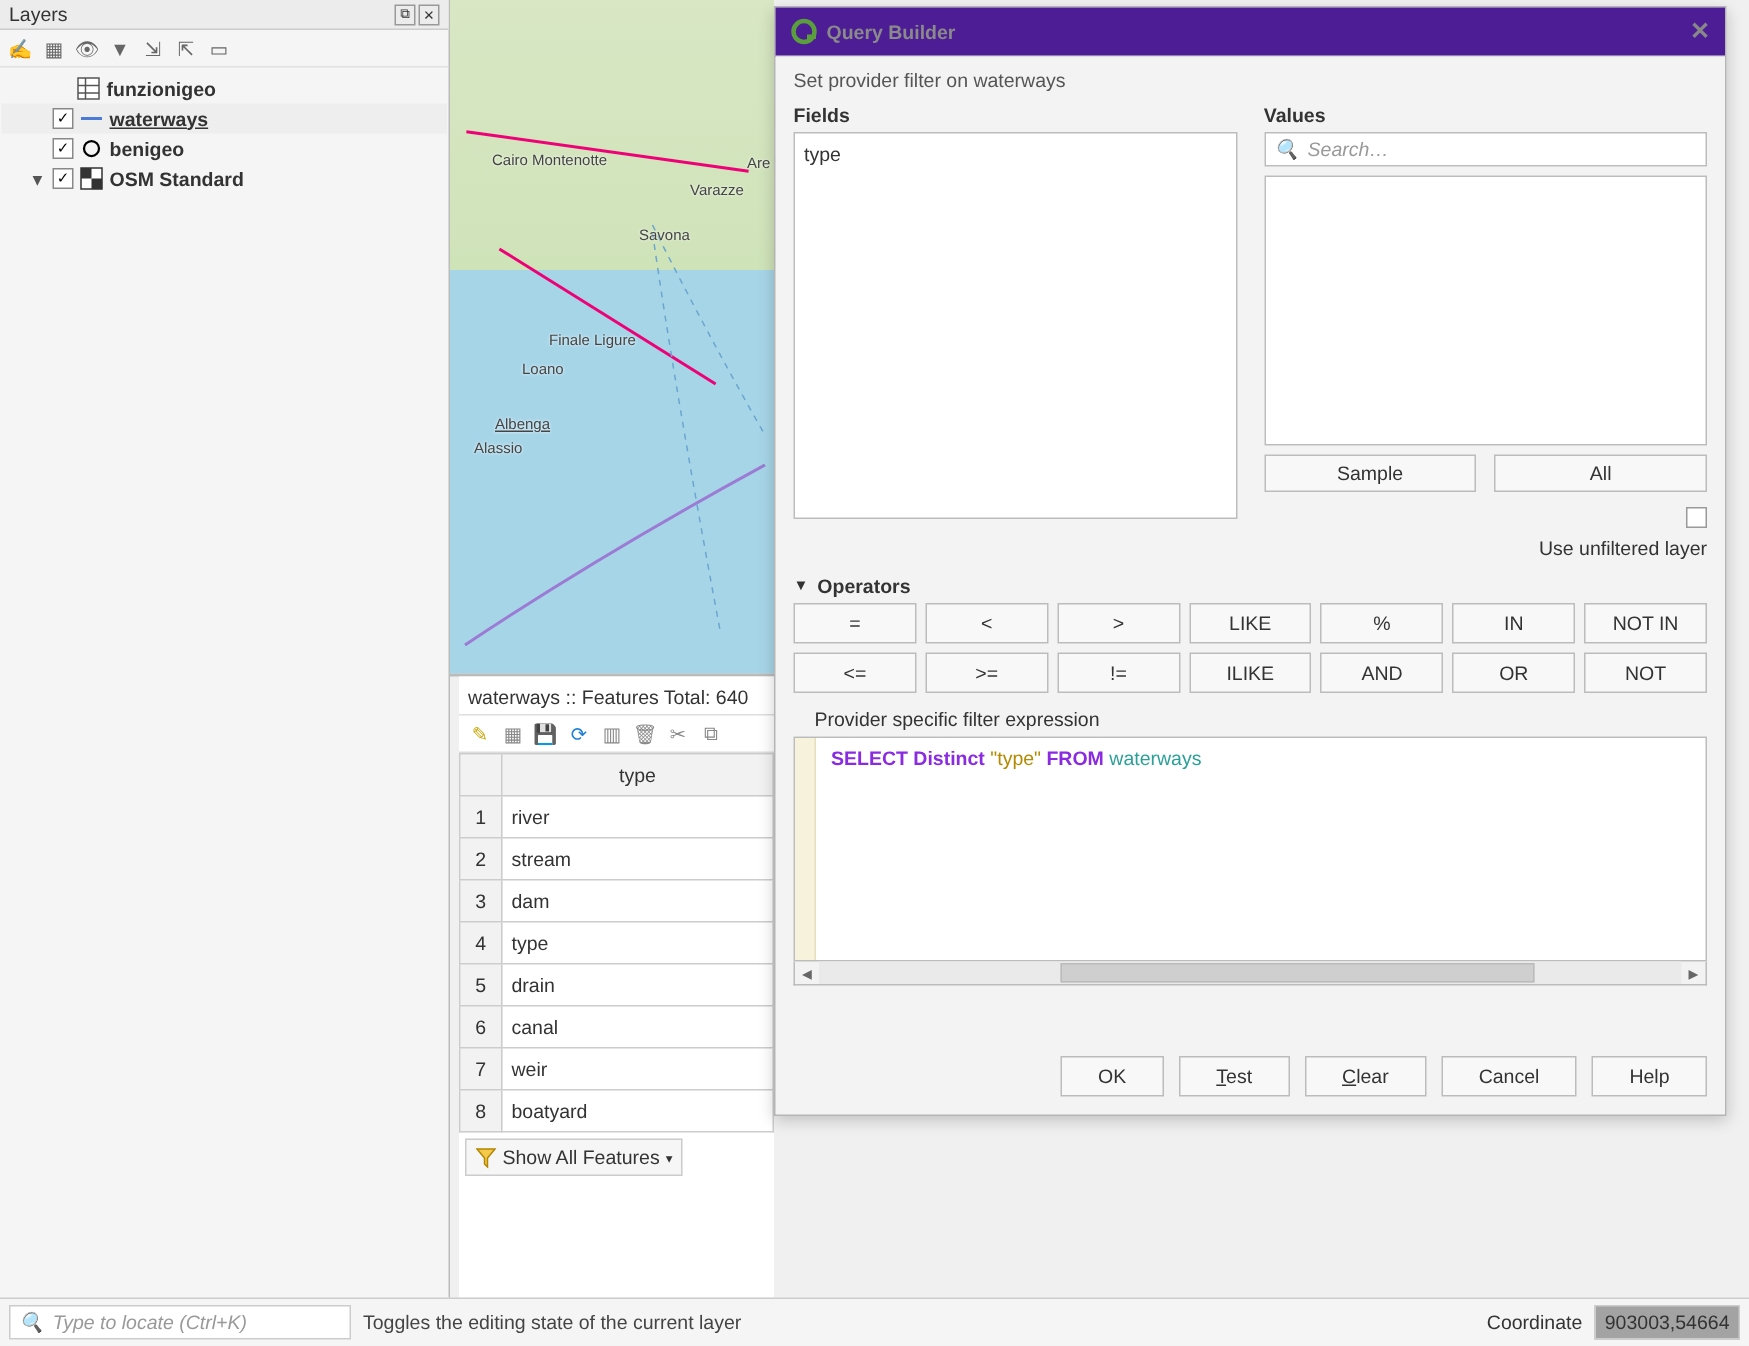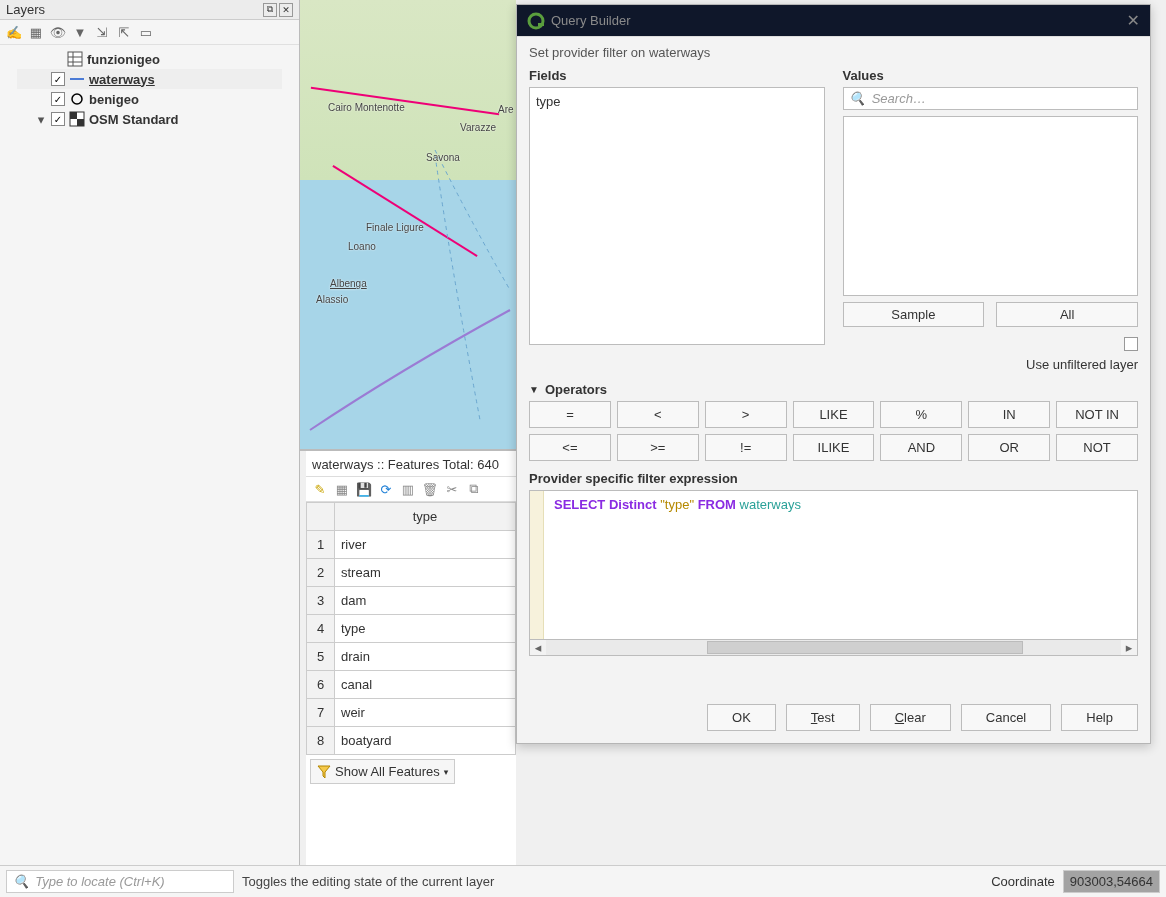--- a/index.html
+++ b/index.html
@@ -5,21 +5,21 @@
 * { box-sizing: border-box; margin: 0; padding: 0; font-family: "Segoe UI", Tahoma, sans-serif; font-size: 13px; }
 body { width: 1166px; height: 897px; background: #f0f0f0; position: relative; overflow: hidden; color: #333; }
 
 
 .layers-panel { position: absolute; left: 0; top: 0; width: 300px; height: 868px; background: #f5f5f5; border-right: 1px solid #bbb; }
 .panel-title { display:flex; align-items:center; justify-content:space-between; padding: 2px 6px; background:#ececec; border-bottom:1px solid #ccc; }
 .panel-title .right { display:flex; gap:2px; }
 .panel-icons { display:flex; gap:6px; padding:4px 6px; border-bottom:1px solid #e0e0e0; }
 .panel-icons span { width:16px; height:16px; display:inline-flex; align-items:center; justify-content:center; color:#666; font-size:13px; cursor:pointer; }
 
-.layer-tree { padding: 4px 17px; }
+.layer-tree { padding: 4px 1px; }
 .layer-row { display:flex; align-items:center; gap:4px; padding:2px 4px 2px 18px; cursor:pointer; }
 .layer-row.indent1 { padding-left: 34px; }
 .layer-row.sel { background:#eee; }
 .layer-exp { width:12px; text-align:center; color:#555; }
 .layer-chk { width:14px; height:14px; border:1px solid #888; background:#fff; display:inline-flex; align-items:center; justify-content:center; font-size:10px; }
 .layer-chk::after { content:"✓"; color:#000; }
 .layer-icon { width:16px; height:16px; display:inline-flex; align-items:center; justify-content:center; }
 .layer-label { font-weight:bold; }
 .layer-label.underline { text-decoration: underline; }
 
@@ -34,21 +34,21 @@
 .attr-toolbar { display:flex; gap:6px; padding:4px 6px; border-bottom:1px solid #ddd; }
 .attr-toolbar span { width:16px; height:16px; display:inline-flex; align-items:center; justify-content:center; color:#888; }
 .attr-table { border-collapse:collapse; width:100%; }
 .attr-table th, .attr-table td { border:1px solid #ccc; padding:6px 6px; text-align:left; height:28px; }
 .attr-table th { background:#f2f2f2; text-align:center; font-weight:normal; }
 .attr-table tr td:first-child { background:#f2f2f2; text-align:center; width:28px; }
 .show-all { display:flex; align-items:center; gap:4px; padding:4px 6px; border:1px solid #ccc; margin:4px; background:#f6f6f6; width:fit-content; cursor:pointer; }
 
 
 .dialog { position:absolute; left:516px; top:4px; width:635px; height:740px; background:#f3f3f3; border:1px solid #b5b5b5; box-shadow:0 3px 10px rgba(0,0,0,0.2); }
-.dlg-title { display:flex; align-items:center; justify-content:space-between; padding:6px 10px; background:#0f172a; border-bottom:1px solid #ddd; color:#8a8a8a; }
+.dlg-title { display:flex; align-items:center; justify-content:space-between; padding:6px 10px; background:#4c1d95; border-bottom:1px solid #ddd; color:#8a8a8a;font-weight:bold; }
 .dlg-title .tleft { display:flex; align-items:center; gap:6px; }
 .dlg-close { font-size:16px; color:#888; cursor:pointer; }
 .dlg-body { padding:8px 12px; }
 .dlg-sub { color:#555; margin-bottom:8px; }
 .two-col { display:flex; gap:18px; }
 .col { flex:1; display:flex; flex-direction:column; }
 .col-label { font-weight:bold; margin-bottom:4px; }
 .listbox { border:1px solid #bcbcbc; background:#fff; height:258px; padding:6px; overflow:auto; }
 .val-wrap { display:flex; flex-direction:column; gap:6px; }
 .search-wrap { border:1px solid #bcbcbc; background:#fff; display:flex; align-items:center; gap:6px; padding:3px 6px; color:#999; font-style:italic; }
@@ -56,21 +56,21 @@
 .val-btns { display:flex; gap:12px; }
 .btn { flex:1; border:1px solid #bcbcbc; background:#f8f8f8; padding:4px 0; text-align:center; cursor:pointer; }
 .chk-row { display:flex; align-items:flex-end; gap:6px; padding-top:4px;flex-direction:column; }
 .chk { width:14px; height:14px; border:1px solid #999; background:#fff; }
 
 .section-head { display:flex; align-items:center; gap:6px; font-weight:bold; margin:10px 0 4px; }
 .section-head::before { content:"▼"; font-size:10px; }
 .op-grid { display:grid; grid-template-columns: repeat(7, 1fr); gap:6px; }
 .opbtn { border:1px solid #bcbcbc; background:#f8f8f8; text-align:center; padding:5px 0; cursor:pointer; }
 
-.expr-label { font-weight:bold; margin:10px 0 4px; }
+.expr-label { font-weight:normal; margin:10px 14px 4px; }
 .expr-box { border:1px solid #bcbcbc; background:#fff; height:150px; padding:6px; font-family:Consolas,monospace; font-size:13px; position:relative; }
 .expr-box .kw1 { color:#8a2be2; font-weight:bold; }
 .expr-box .str { color:#b58900; }
 .expr-box .id  { color:#2aa198; }
 .expr-box .gutter { position:absolute; left:0; top:0; bottom:0; width:14px; background:#f7f2dc; border-right:1px solid #e6dfb8; }
 .expr-content { margin-left:18px; }
 .hscroll { height:16px; border:1px solid #bcbcbc; border-top:none; background:#f2f2f2; display:flex; }
 .hscroll .arrow { width:16px; text-align:center; color:#666; }
 .hscroll .track { flex:1; background:#eaeaea; position:relative; }
 .hscroll .thumb { position:absolute; left:28%; width:55%; top:1px; bottom:1px; background:#cfcfcf; border:1px solid #bbb; }

